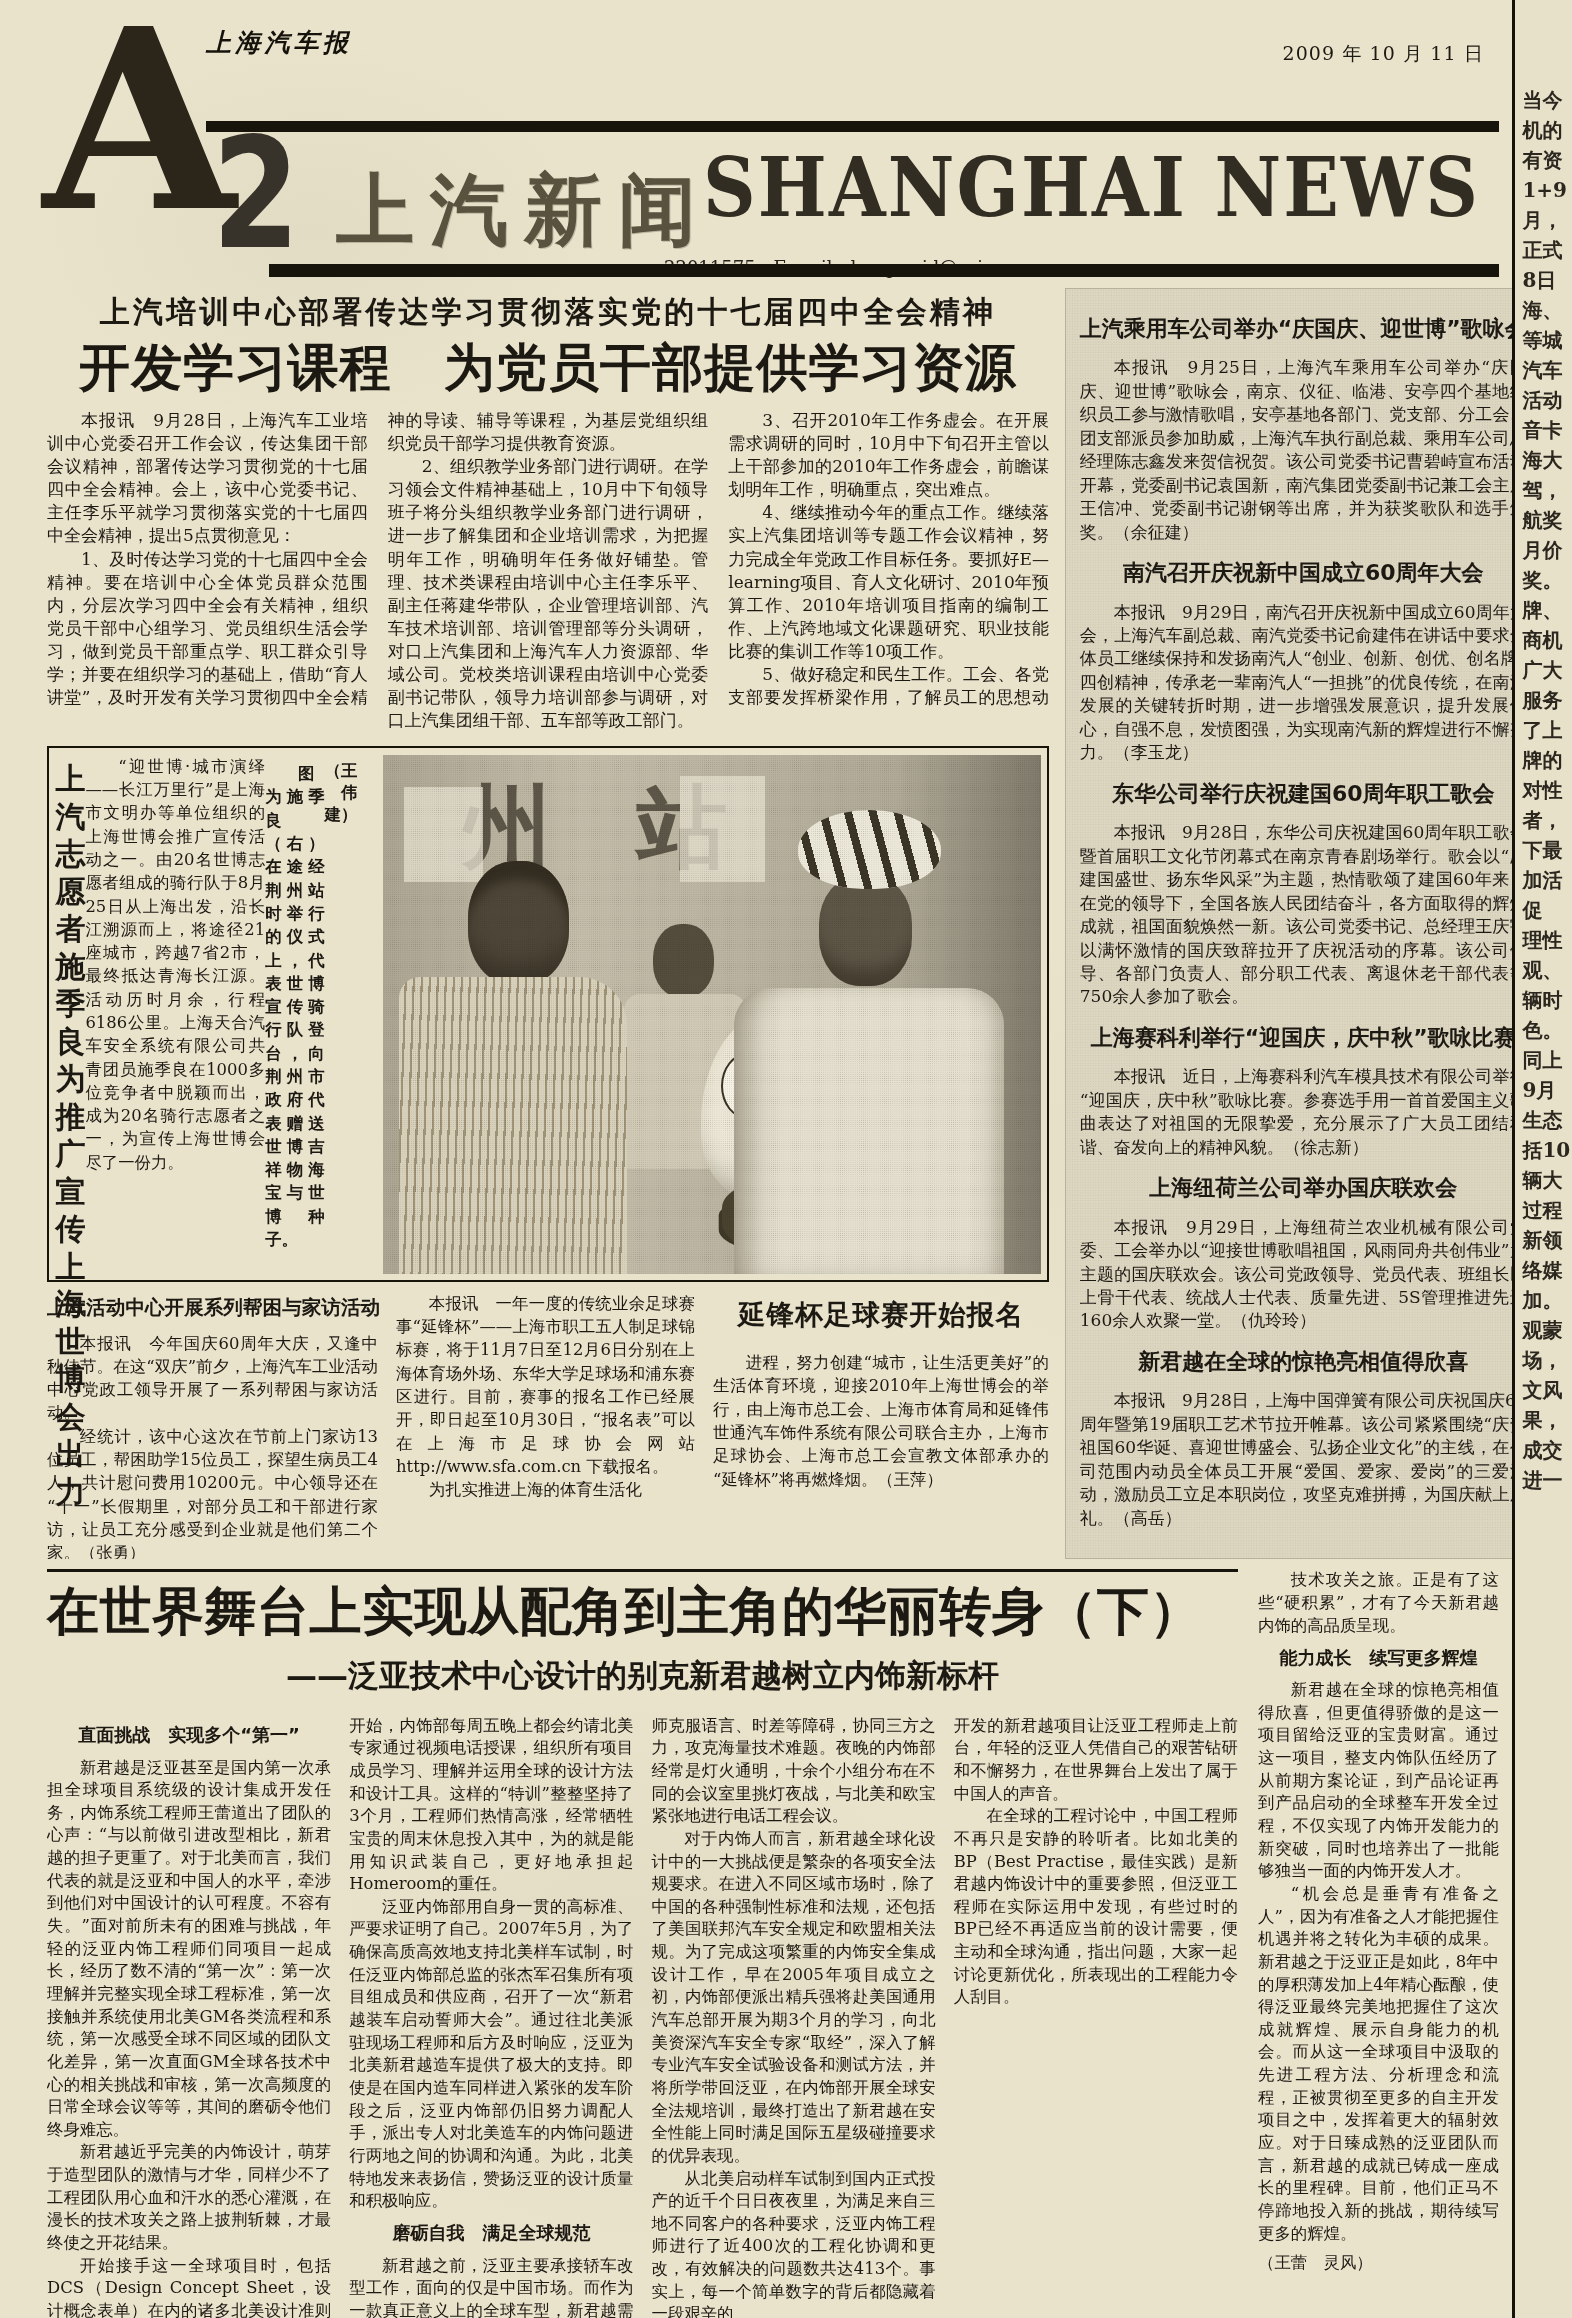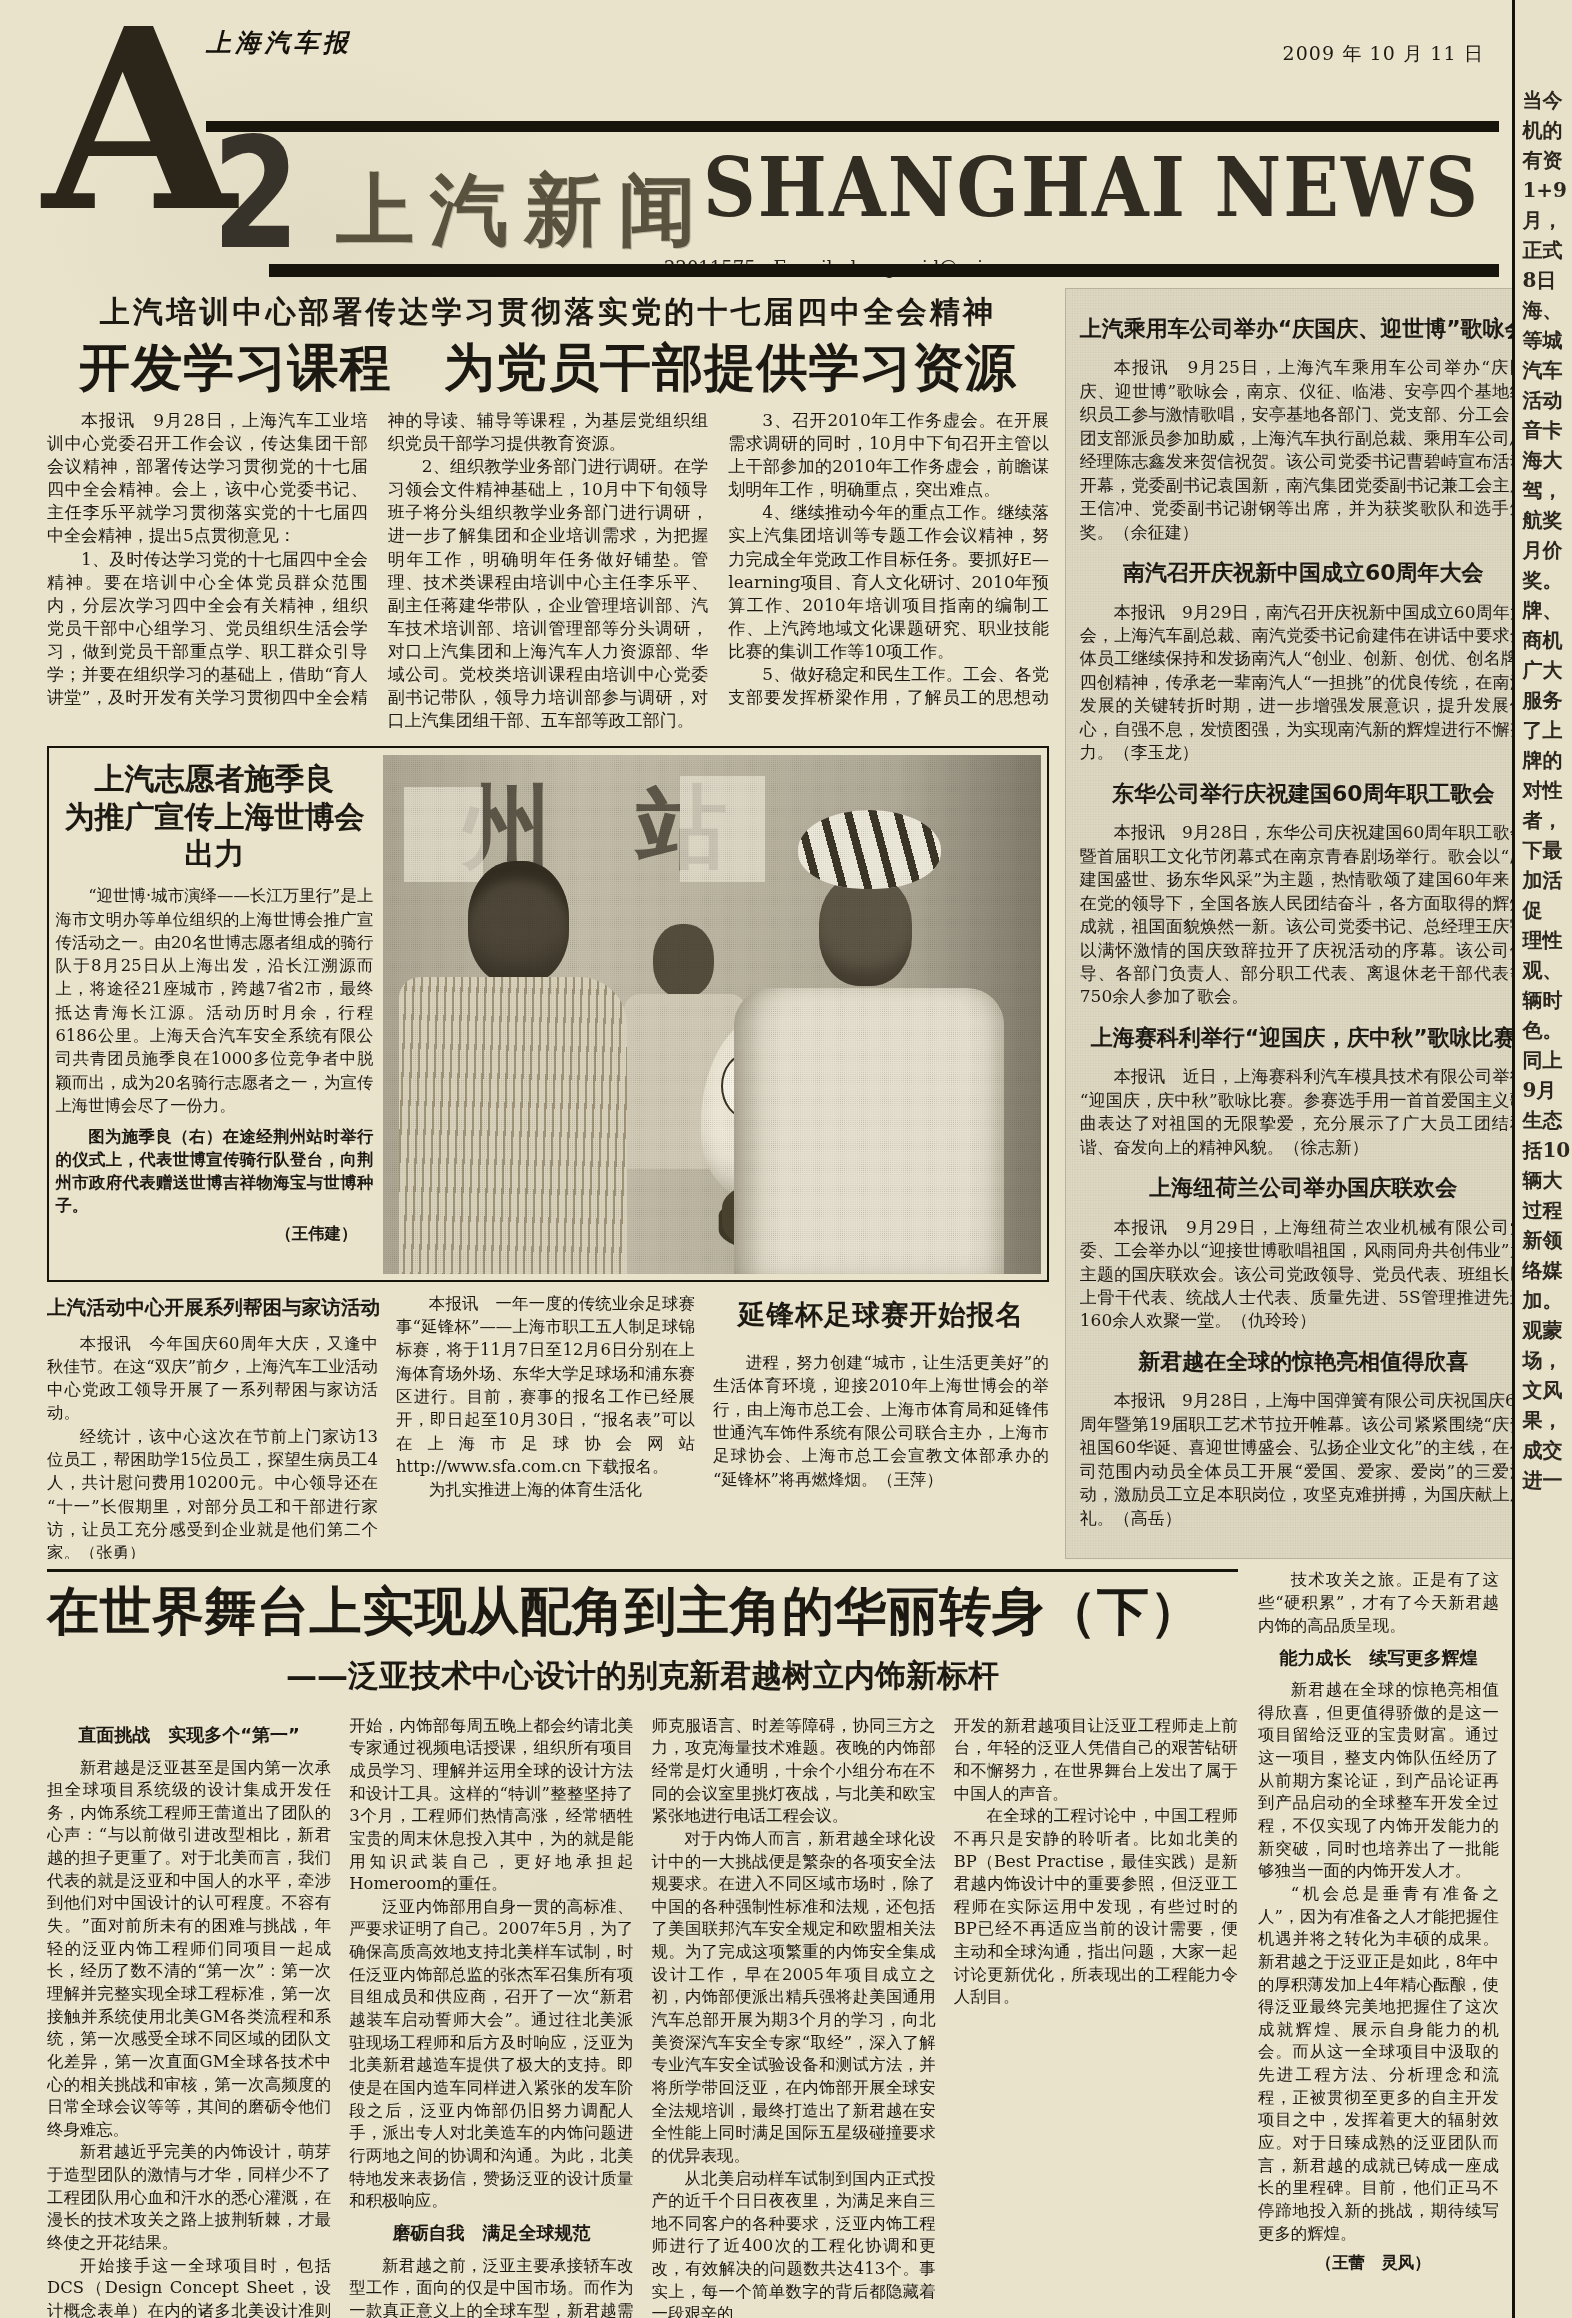--- a/index.html
+++ b/index.html
@@ -41,21 +41,21 @@
   .eyebrow{font-family:"DejaVu Sans",sans-serif;font-weight:bold;font-size:30px;letter-spacing:3.2px;
     text-align:center;margin:3.2px 0 7.4px;}
   .main-headline{font-family:"DejaVu Sans",sans-serif;font-weight:bold;font-size:51px;line-height:1.08;
     letter-spacing:1.1px;margin:0 0 13.8px;text-align:center;white-space:nowrap;}
   .top-body{height:328px;overflow:hidden;column-count:3;column-gap:20px;
     font-size:17px;line-height:1.36;text-align:justify;}
   .top-body p{margin:0;text-indent:2em;}
 
   
   .photo-box{margin-top:9.5px;border:2.1px solid #17140c;height:536px;display:flex;padding:6.4px;gap:9.5px;box-sizing:border-box;}
-  .photo-text{width:318px;flex:none;display:flex;flex-direction:column;}
+  .photo-text{width:318px;flex:none;display:flex;flex-direction:row;}
   .photo-text h2{font-family:"DejaVu Sans",sans-serif;font-weight:bold;font-size:30px;line-height:1.25;
     text-align:center;margin:5.3px 0 11.7px;}
   .pt-body,.pt-caption{font-size:16.4px;line-height:1.42;text-align:justify;text-indent:2em;margin:0;}
   .pt-caption{font-weight:bold;margin-top:7.4px;}
   .pt-byline{text-align:right;font-weight:bold;font-size:16.4px;margin:5.3px 16px 0 0;}
 
   .photo{flex:1;position:relative;background:#c7c1ae;overflow:hidden;}
   .photo::before{content:"";position:absolute;inset:0;
     background:linear-gradient(90deg, rgba(90,82,65,.25), rgba(120,112,92,.05) 30%, rgba(70,62,48,.18) 78%, rgba(40,35,25,.45));}
   .photo::after{content:"";position:absolute;inset:0;
@@ -116,21 +116,21 @@
   .bh-left h1{font-family:"DejaVu Sans",sans-serif;font-weight:bold;font-size:52px;line-height:1.05;
     letter-spacing:0.5px;margin:0;white-space:nowrap;}
   .subhead{font-family:"DejaVu Sans",sans-serif;font-weight:bold;font-size:31px;text-align:center;margin:16px 0 18px;}
   .bottom-cols{column-count:4;column-gap:18px;height:673px;overflow:hidden;column-fill:auto;
     font-size:16.4px;line-height:1.38;text-align:justify;}
   .bottom-cols p{margin:0;text-indent:2em;}
   .bh-right{width:241px;flex:none;font-size:16.4px;line-height:1.38;text-align:justify;}
   .bh-right p{margin:0;text-indent:2em;}
   .sec-head{font-family:"DejaVu Sans",sans-serif;font-weight:bold;text-indent:0 !important;
     text-align:center;margin:8.5px 0 !important;font-size:18px;}
-  .byline{text-align:center;text-indent:0 !important;font-weight:bold;margin-top:6.4px !important;padding-right:10.6px;}
+  .byline{text-align:left;text-indent:0 !important;font-weight:normal;margin-top:6.4px !important;padding-right:10.6px;}
 
   
   .sliver{position:absolute;top:0;right:0;bottom:0;width:57px;border-left:3.7px solid #15120c;
     background:#e7e1ca;overflow:hidden;}
   .sliver-text{white-space:pre-line;font-size:20px;line-height:1.5;font-weight:bold;color:#2b271e;
     padding:85px 0 0 7.4px;font-family:"DejaVu Serif",serif;}
 </style>
 </head>
 <body>
 

